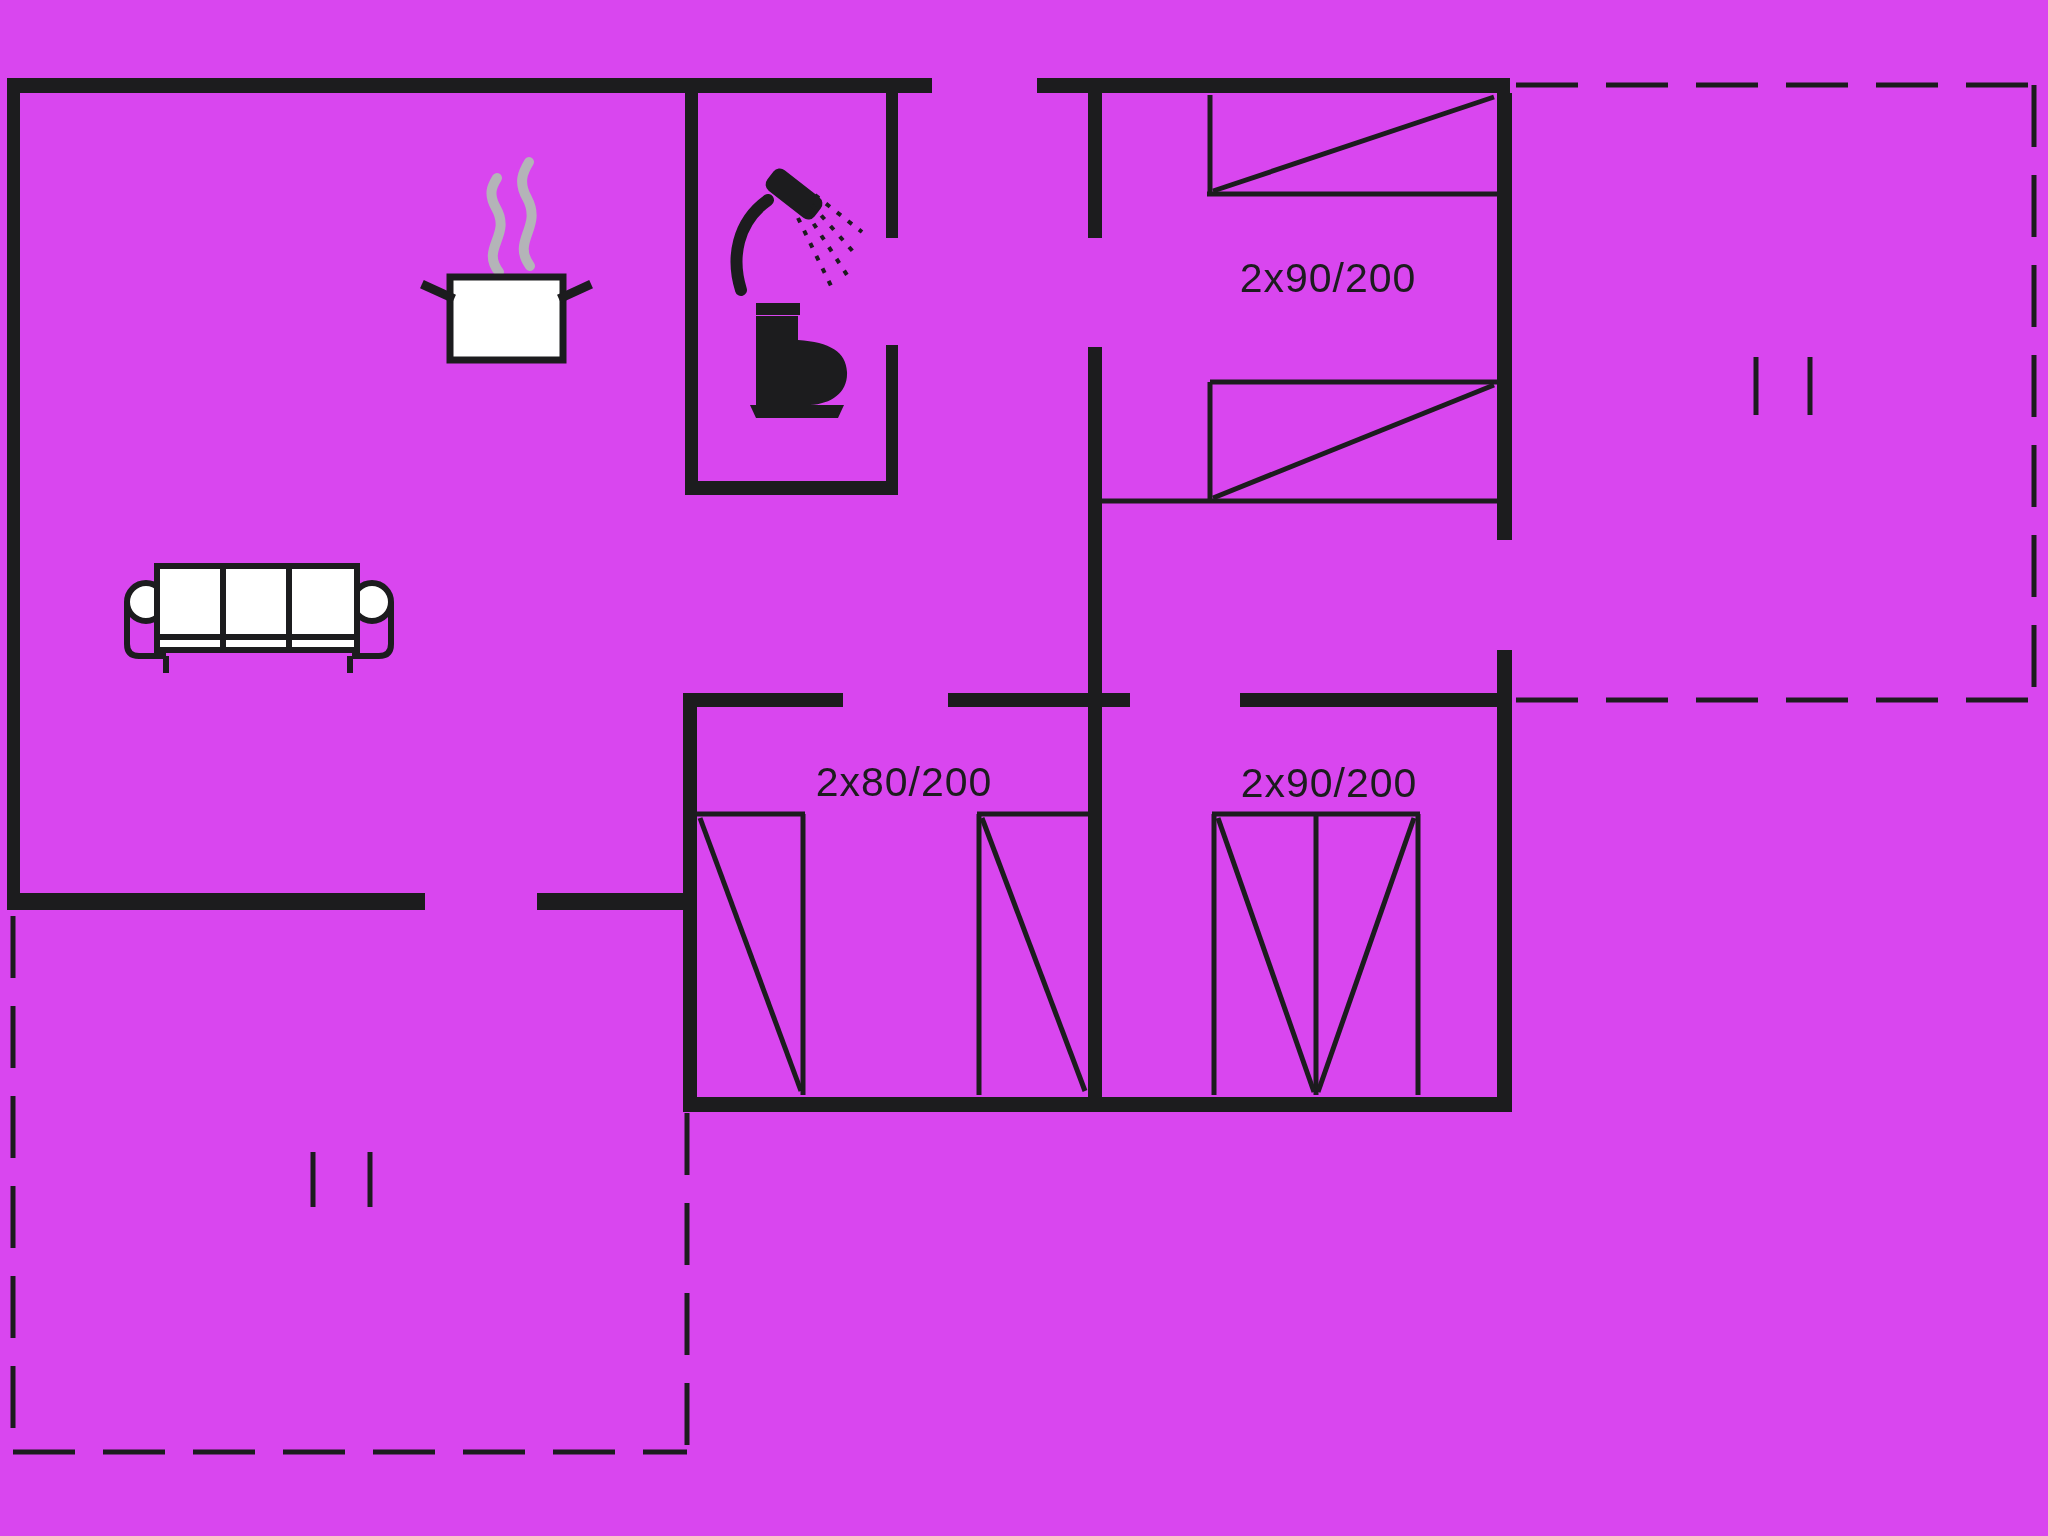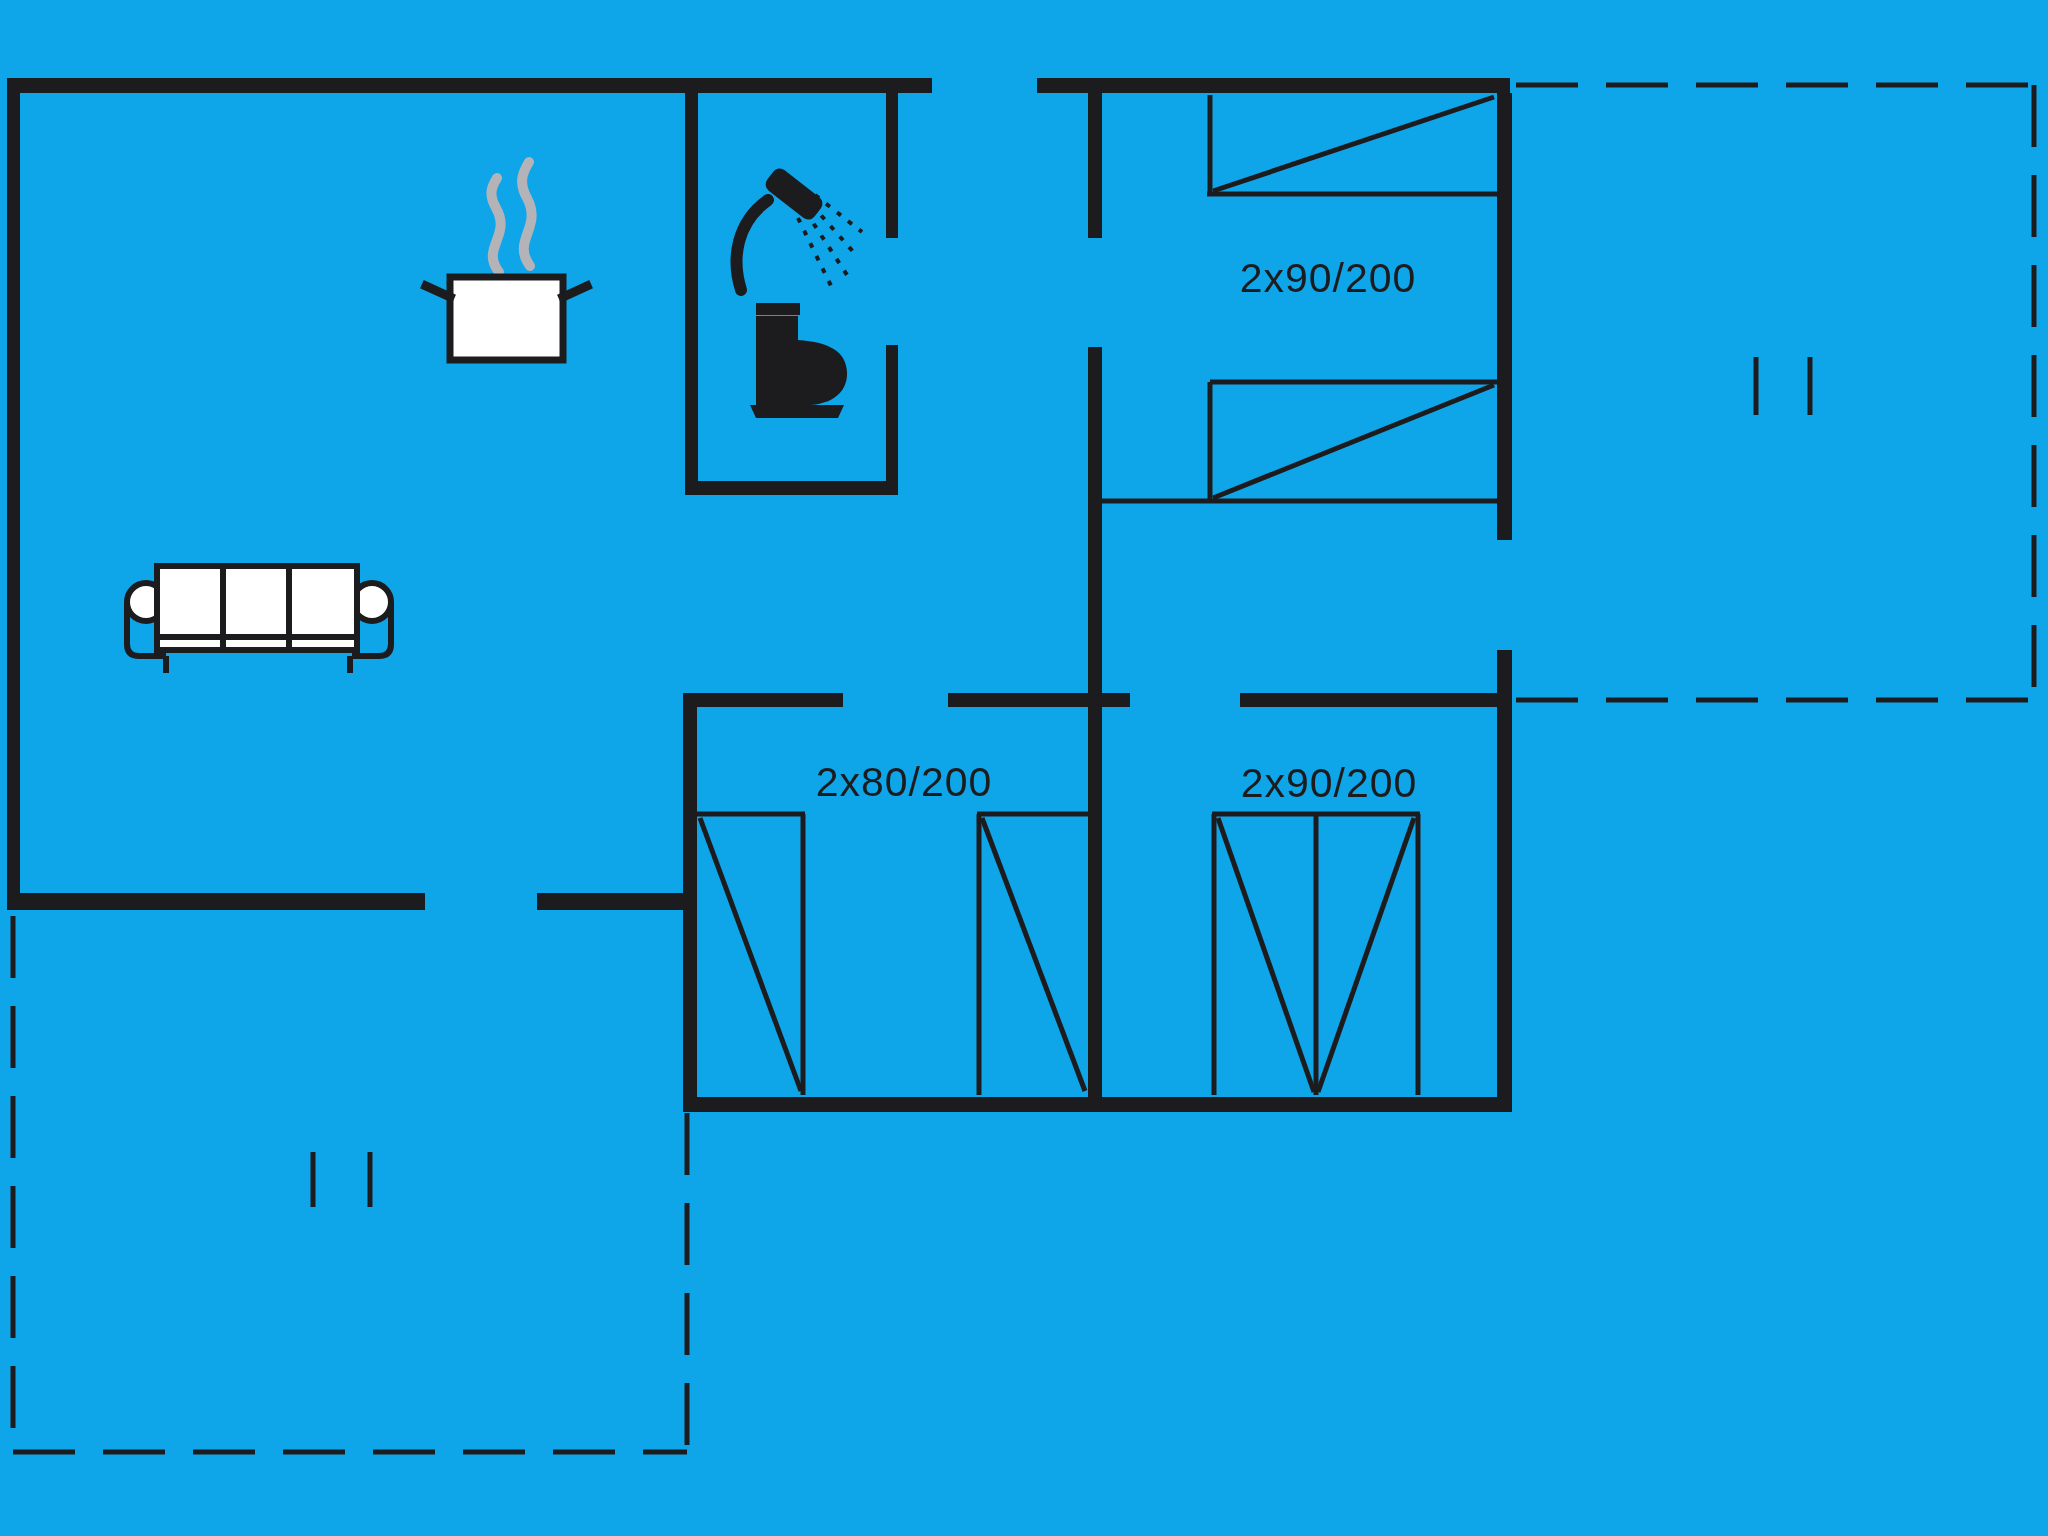--- a/index.html
+++ b/index.html
@@ -1,19 +1,19 @@
 <!DOCTYPE html>
 <html><head>
 <meta charset="utf-8">
 <style>
   html,body{margin:0;padding:0;background:#ffffff;}
   .canvas{
     position:relative;
     width:2048px;height:1536px;
-    background:#0ea5e9;
+    background:#d946ef;
     font-family:"Liberation Sans", sans-serif;
   }
   svg{display:block;}
   .bed-label{
     font-family:"Liberation Sans", sans-serif;
     font-size:41px;
     letter-spacing:1px;
   }
 </style>
 </head>

